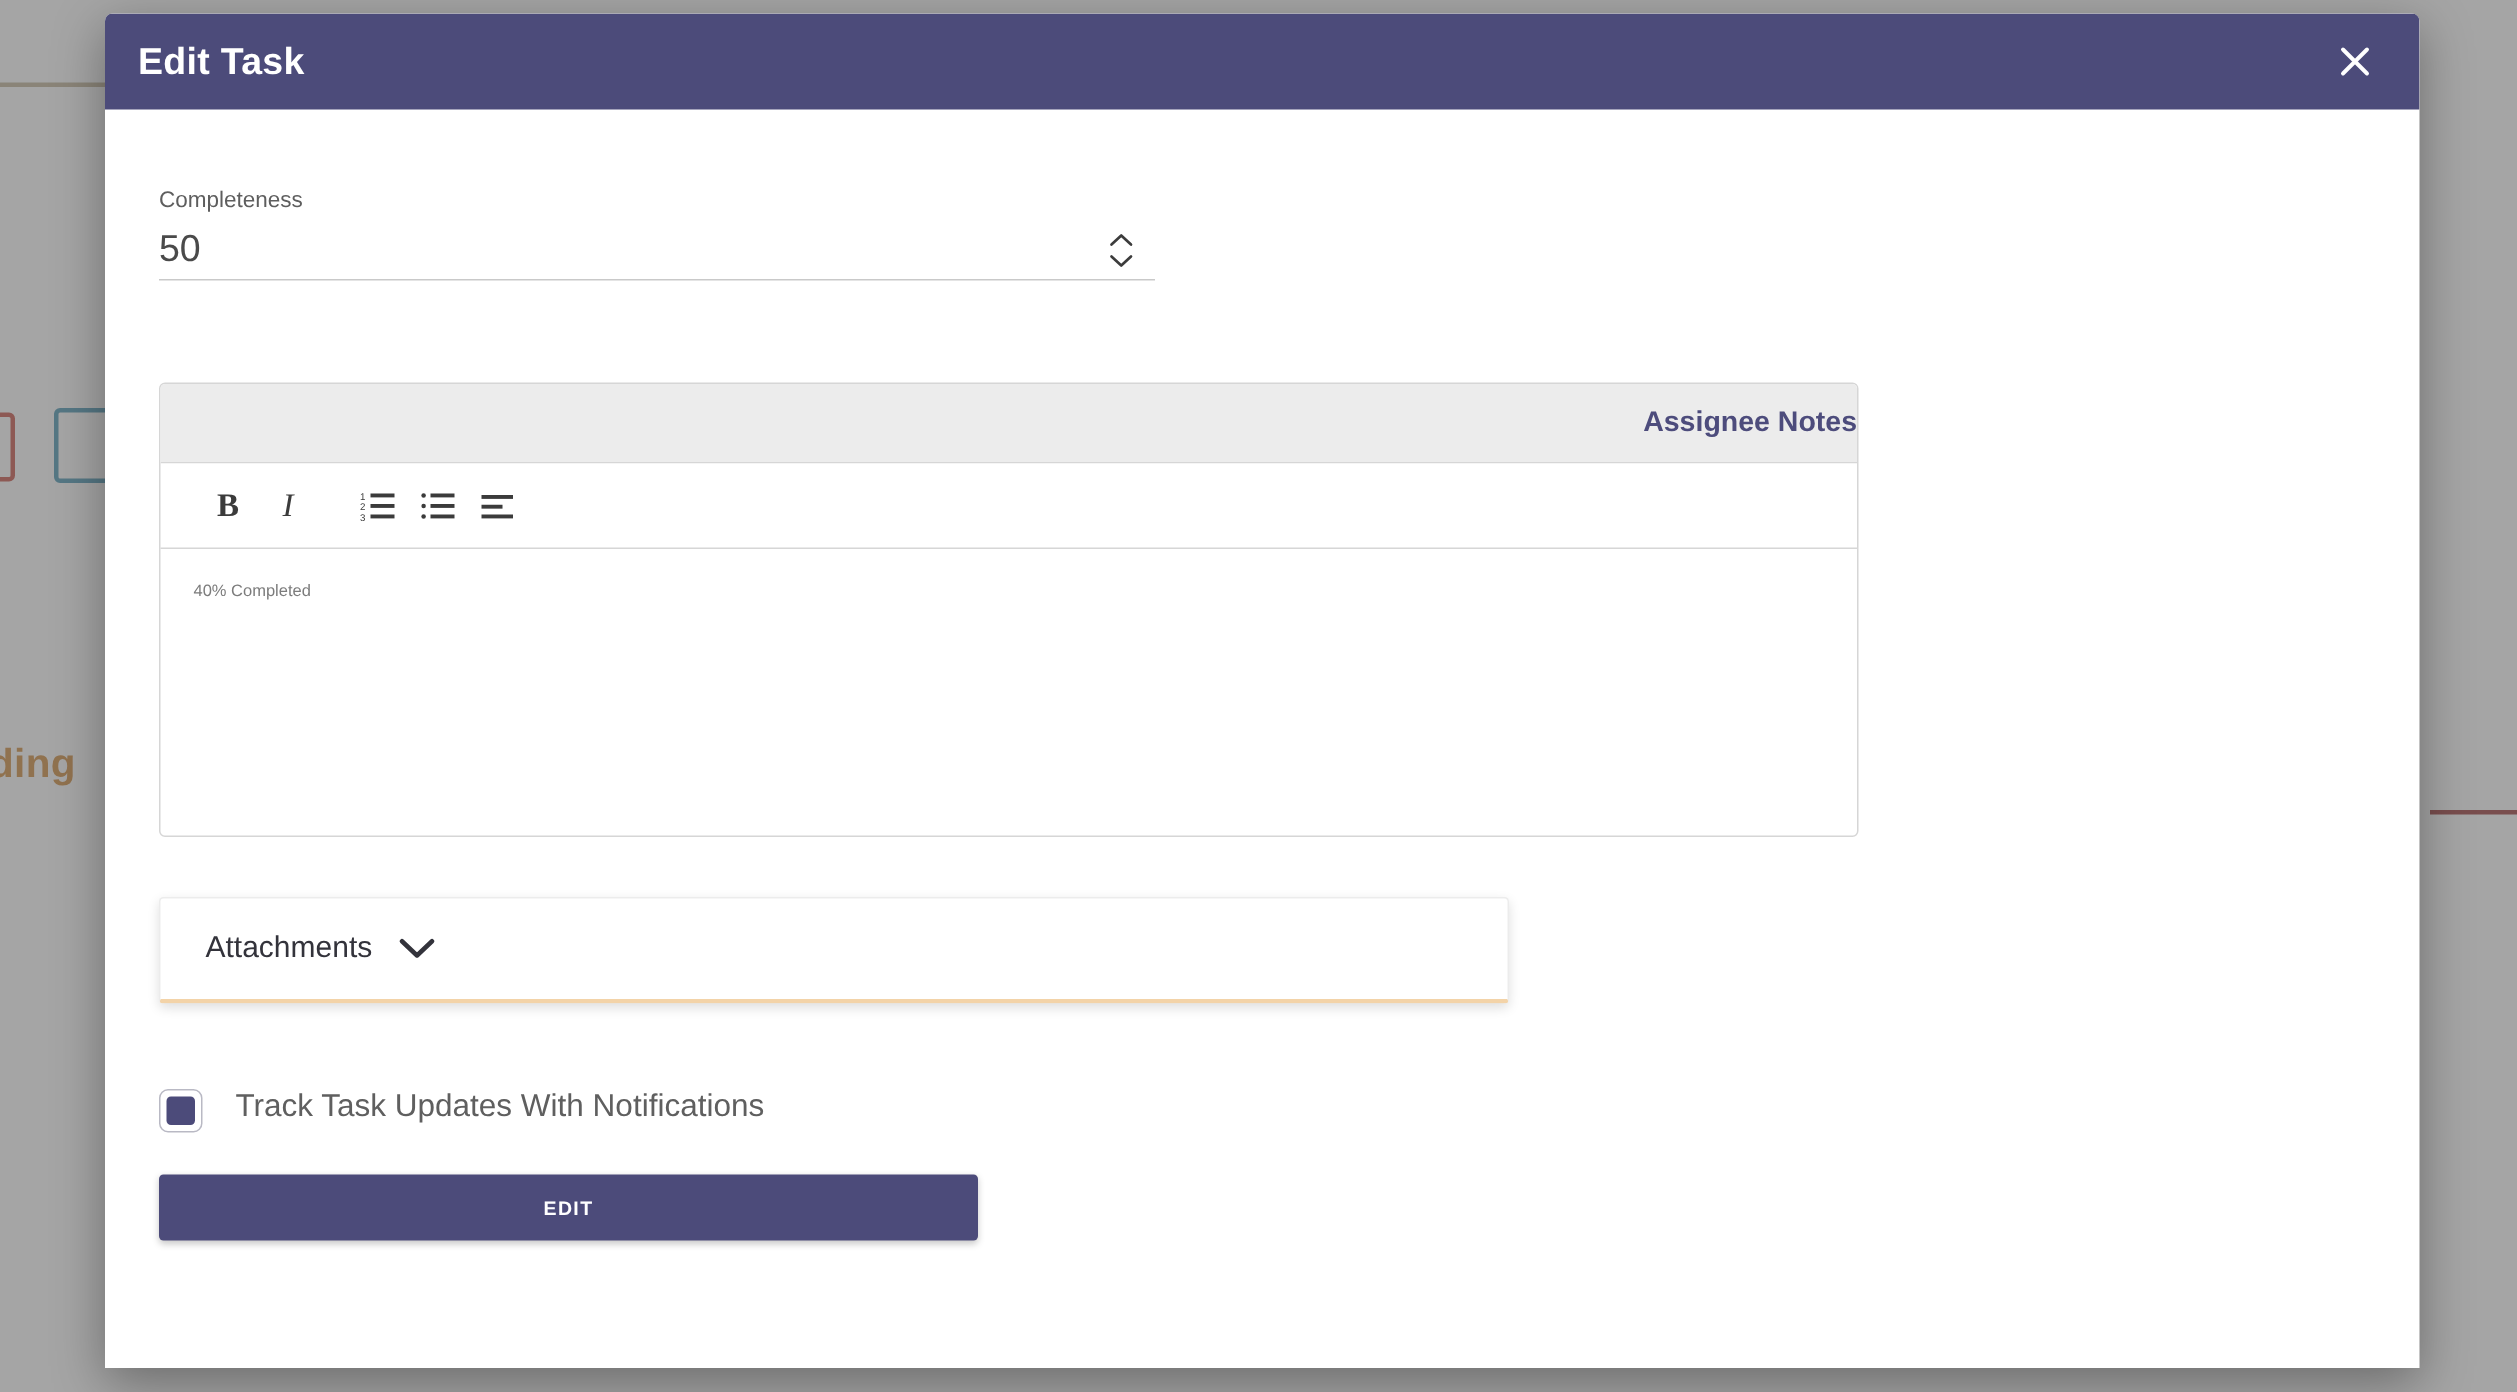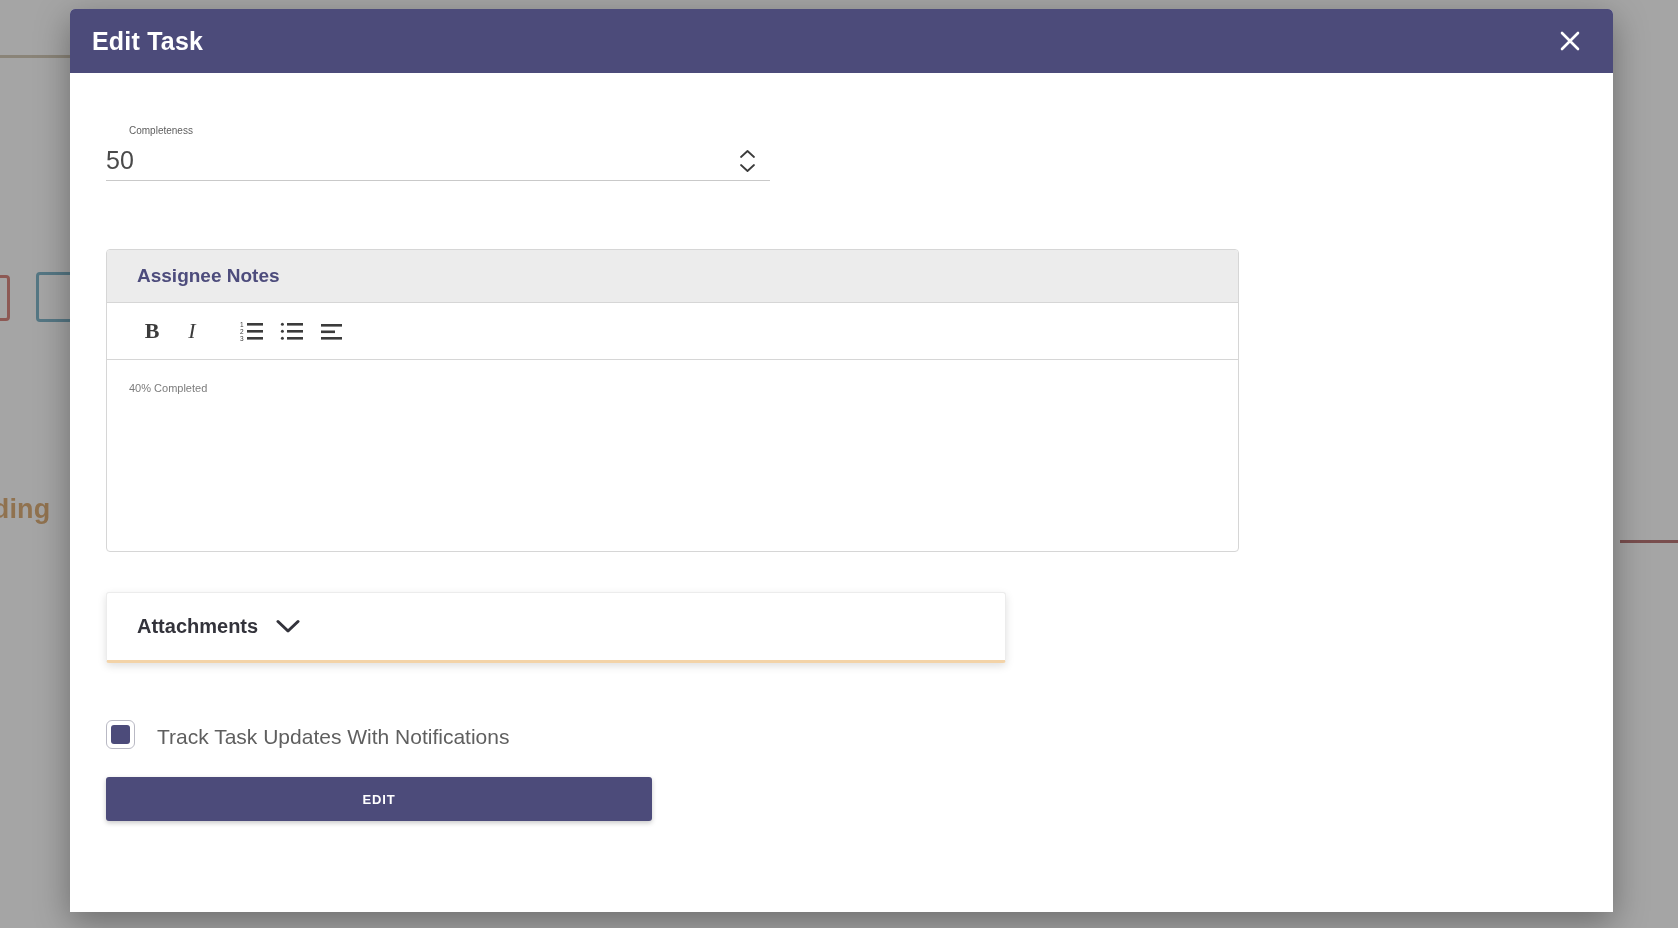--- a/index.html
+++ b/index.html
@@ -74,23 +74,22 @@
     display: flex; align-items: center; justify-content: center;
     cursor: pointer;
   }
   .close-btn svg { display: block; }
 
   .modal-body { padding: 52px 0 0 0; }
 
   
   .field-block { padding-left: 36px; }
   .field-label {
-    font-size: 10px; color: #5e5e5e;
+    font-size: 15px; color: #5e5e5e;
     margin-bottom: 12px;
-    margin-left: 23px;
   }
   .number-field {
     width: 664px;
     border-bottom: 1px solid #c9c9c9;
     display: flex; align-items: flex-end;
     justify-content: space-between;
     padding-bottom: 7px;
   }
   .number-value {
     font-size: 25px; color: #4a4a4a;
@@ -109,20 +108,21 @@
     width: 1133px;
     border: 1px solid #d6d6d6;
     border-radius: 4px;
     background: #ffffff;
   }
   .notes-head {
     background: #ececec;
     border-bottom: 1px solid #d6d6d6;
     padding: 15px 0 15px 30px;
     border-radius: 3px 3px 0 0;
+    text-align: right;
   }
   .notes-title {
     font-size: 19px; font-weight: bold;
     color: #4d4c7c;
   }
   .notes-toolbar {
     height: 57px;
     border-bottom: 1px solid #d6d6d6;
     display: flex; align-items: center;
     padding-left: 25px;
@@ -148,28 +148,28 @@
     background: #ffffff;
     border: 1px solid #ececec;
     border-bottom: 3px solid #f3d3a8;
     border-radius: 3px;
     box-shadow: 0 3px 8px rgba(0,0,0,0.13);
     padding: 22px 0 22px 30px;
     display: flex; align-items: center;
     cursor: pointer;
   }
   .attach-title {
-    font-size: 20px; font-weight: bold; color: #33333b;
+    font-size: 20px; font-weight: normal; color: #33333b;
   }
   .chev { margin-left: 18px; display: flex; align-items: center; }
 
   
   .check-row {
     margin: 57px 0 0 36px;
-    display: flex; align-items: flex-end;
+    display: flex; align-items: flex-start;
     cursor: pointer;
   }
   .checkbox {
     width: 29px; height: 29px;
     border: 1px solid #b9b9c4;
     border-radius: 6px;
     background: #ffffff;
     display: flex; align-items: center; justify-content: center;
     flex: none;
   }

